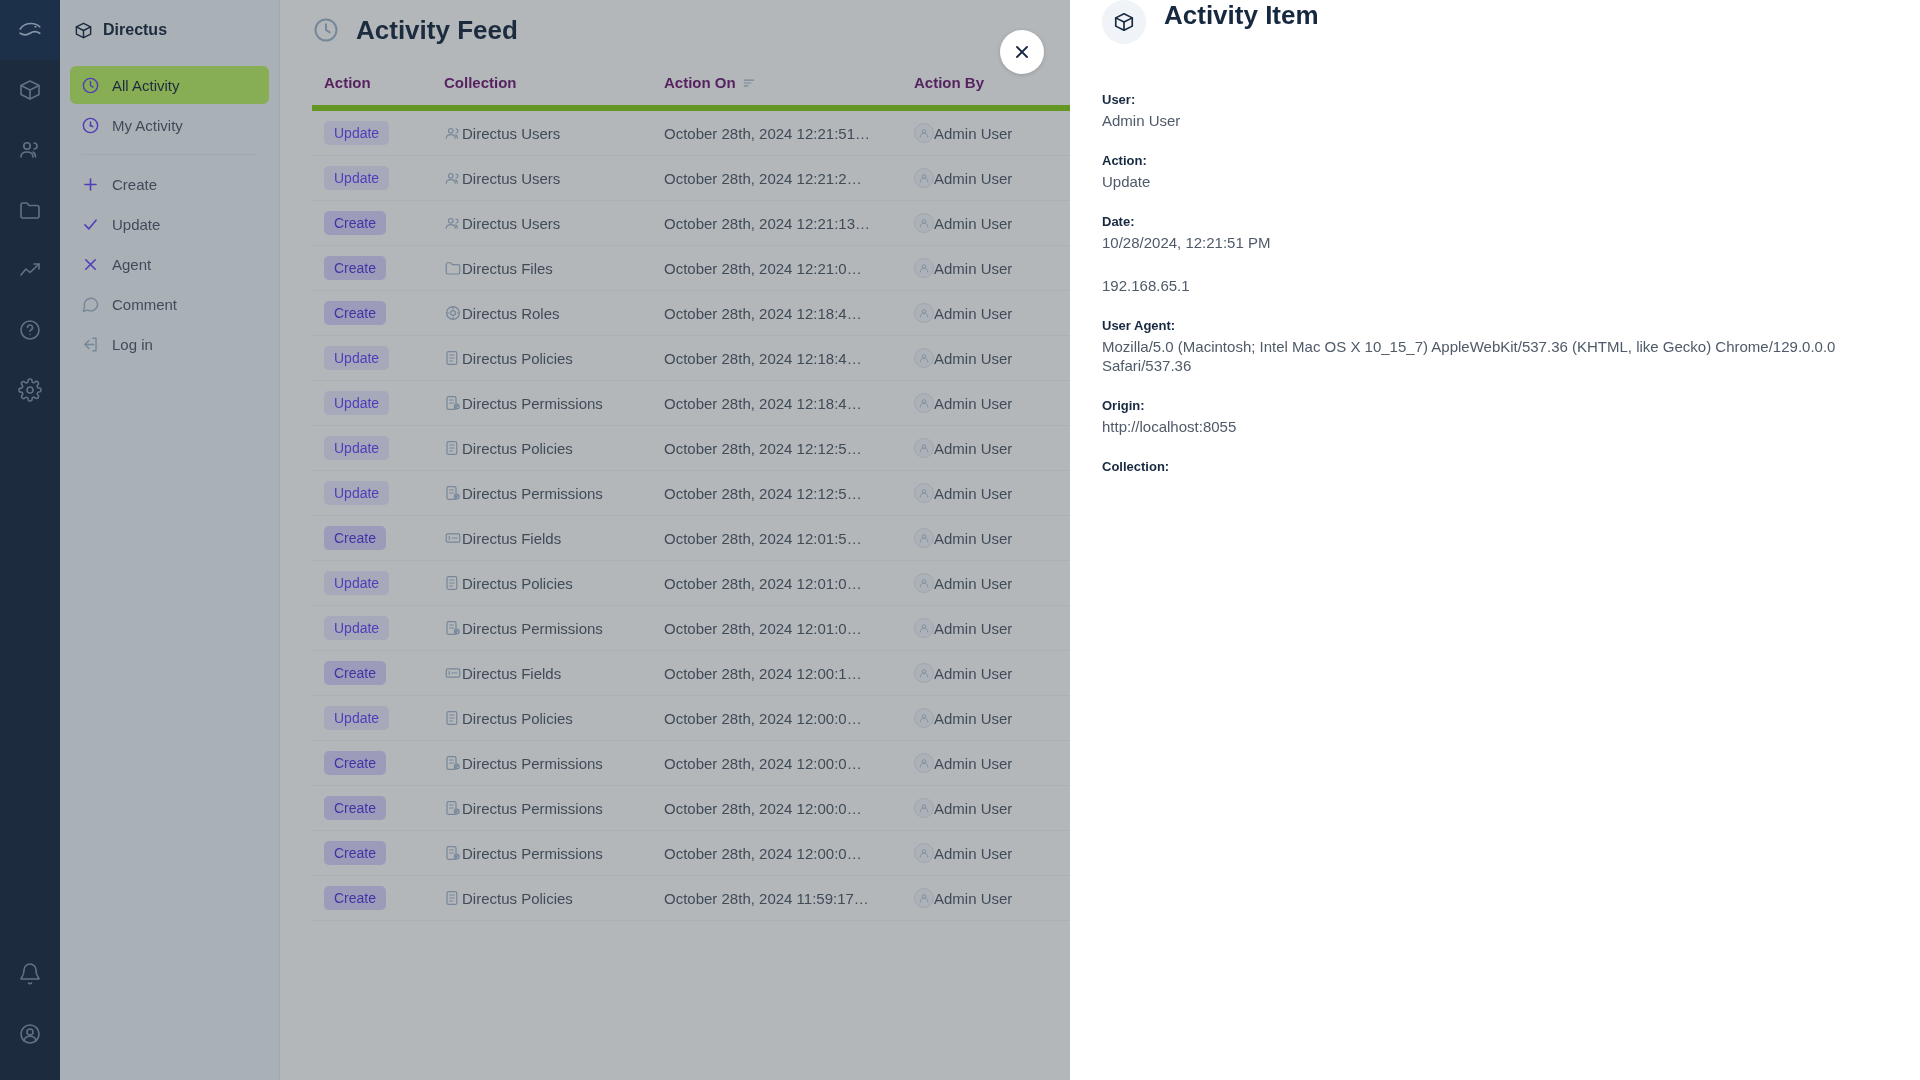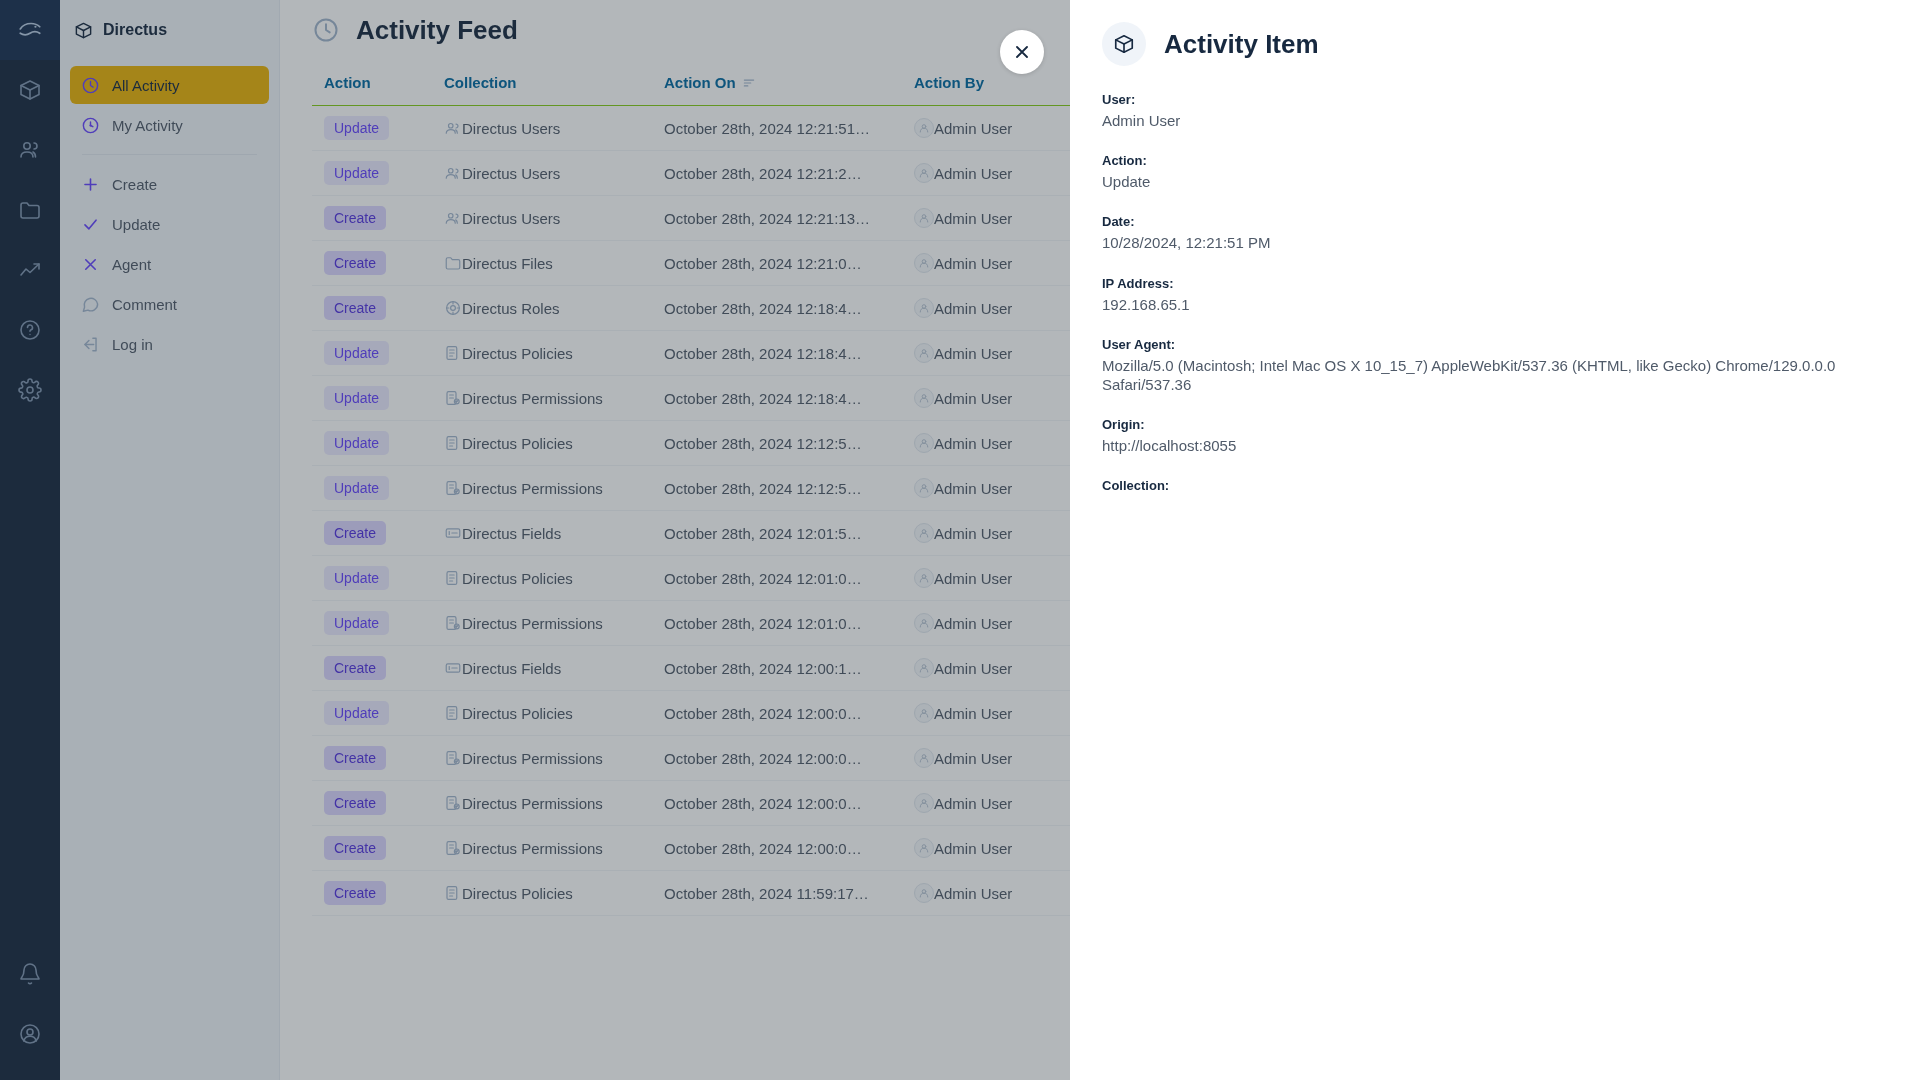--- a/index.html
+++ b/index.html
@@ -54,43 +54,43 @@
   .nav-list { padding: 6px 10px 0 10px; }
   .nav-item {
     display: flex; align-items: center; gap: 12px;
     height: 38px; padding: 0 10px; border-radius: 6px;
     color: #4f5a69; font-size: 15px;
     margin-bottom: 2px;
     cursor: pointer;
   }
   .nav-item .ic { display:flex; align-items:center; justify-content:center; width:20px; color:#6644ff; }
   .nav-item .ic svg { width: 19px; height: 19px; display: block; }
-  .nav-item.active { background: #eab308; color: #172940; font-weight: 400; }
+  .nav-item.active { background: #bef264; color: #172940; font-weight: 400; }
   .nav-divider { height: 1px; background: #e0e7ee; margin: 10px 12px; }
   .nav-item.plain .ic { color:#a2b5cd; }
 
   
   .main {
     position: absolute; left: 280px; top: 0;
     width: 1640px; height: 1080px;
     background: #ffffff;
   }
   .page-header {
     height: 60px; display: flex; align-items: center; gap: 16px;
     padding: 0 32px;
   }
   .page-header .title-icon { color:#a2b5cd; display:flex; }
   .page-header .title-icon svg { width: 28px; height: 28px; display: block; }
   .page-title { font-size: 26px; font-weight: 700; color: #172940; }
 
   .table-wrap { padding: 0 32px; }
   table { width: 100%; border-collapse: collapse; table-layout: fixed; }
   thead th {
-    text-align: left; font-size: 15px; font-weight: 700; color: #0369a1;
-    padding: 14px 12px; border-bottom: 1px solid #84cc16;
+    text-align: left; font-size: 15px; font-weight: 700; color: #701a75;
+    padding: 14px 12px; border-bottom: 6px solid #84cc16;
     white-space: nowrap;
   }
   th.col-action { width: 120px; }
   th.col-collection { width: 220px; }
   th.col-actionon { width: 250px; }
   th.col-actionby { width: 220px; }
   th .sort-wrap { display: inline-flex; align-items: center; gap: 6px; }
   th .sort-ic { color:#a2b5cd; display:flex; }
   th .sort-ic svg { width: 14px; height: 14px; display:block; }
 
@@ -137,21 +137,21 @@
 
   
   .drawer {
     position: absolute; left: 1070px; top: 0;
     width: 850px; height: 1080px;
     background: #ffffff;
     z-index: 25;
     overflow-y: auto;
   }
   .drawer-header {
-    height: 88px; display: flex; align-items: center; gap: 18px;
+    height: 88px; display: flex; gap: 18px;
     padding: 0 32px;
   }
   .drawer-header .d-icon {
     width: 44px; height: 44px; border-radius: 50%;
     background: #f0f4f9; color: #172940;
     display: flex; align-items: center; justify-content: center;
   }
   .drawer-header .d-icon svg { width: 22px; height: 22px; display: block; }
   .drawer-title { font-size: 26px; font-weight: 700; color: #172940; }
 
@@ -881,21 +881,20 @@
         </div>
         <div class="field">
           <div class="field-label">Action:</div>
           <div class="field-value">Update</div>
         </div>
         <div class="field">
           <div class="field-label">Date:</div>
           <div class="field-value">10/28/2024, 12:21:51 PM</div>
         </div>
         <div class="field">
-          <div class="field-label">IP Address:</div>
           <div class="field-value">192.168.65.1</div>
         </div>
         <div class="field">
           <div class="field-label">User Agent:</div>
           <div class="field-value">Mozilla/5.0 (Macintosh; Intel Mac OS X 10_15_7) AppleWebKit/537.36 (KHTML, like Gecko) Chrome/129.0.0.0 Safari/537.36</div>
         </div>
         <div class="field">
           <div class="field-label">Origin:</div>
           <div class="field-value">http://localhost:8055</div>
         </div>

